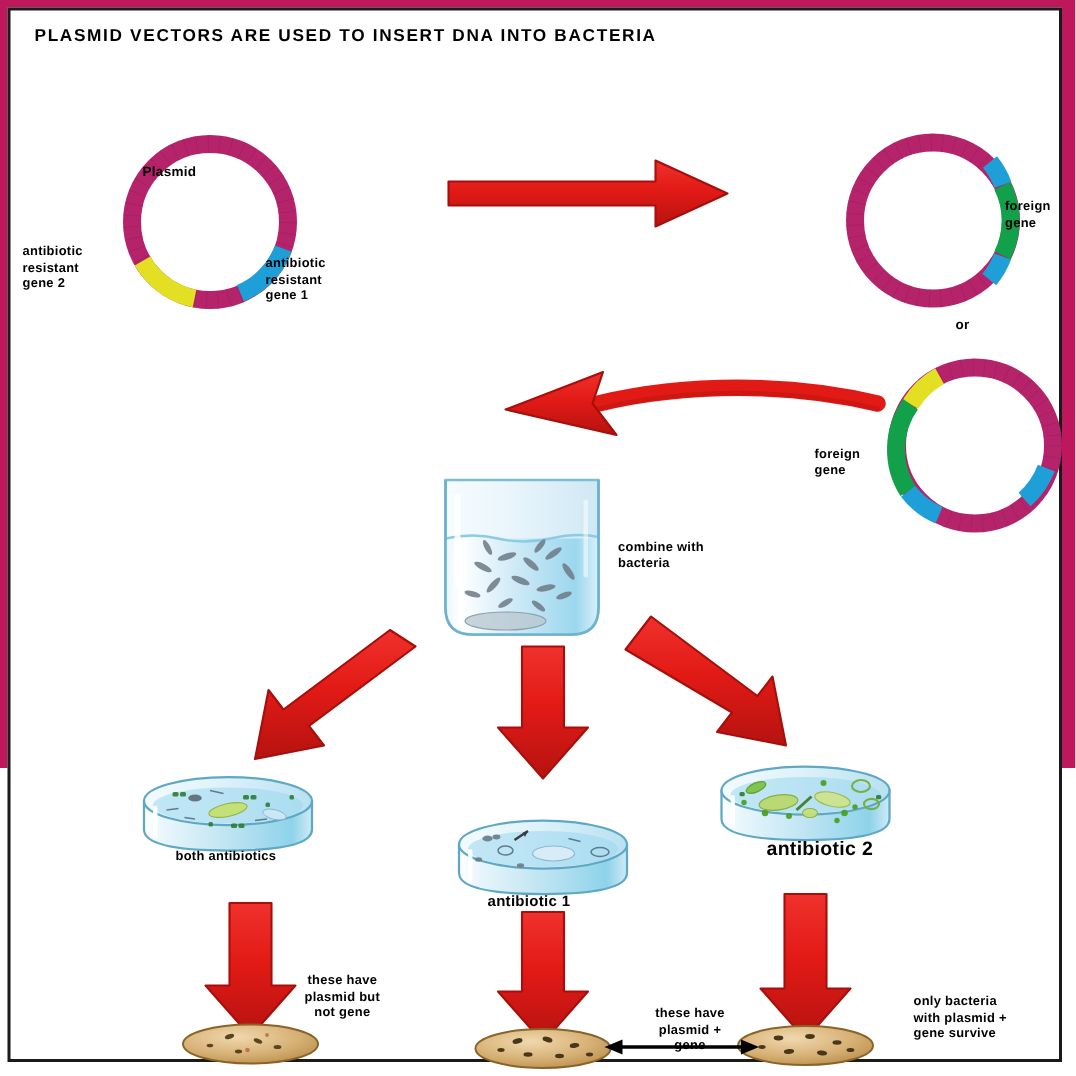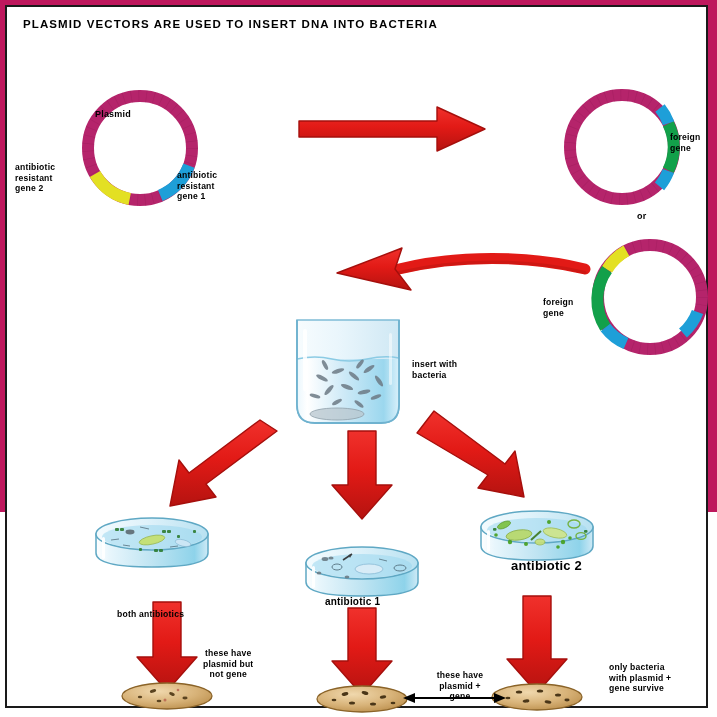--- a/index.html
+++ b/index.html
@@ -289,24 +289,24 @@
 
 
     <div class="lbl" style="left:663px;top:125px;font-size:8.6px;">foreign
 gene</div>
 
     <div class="lbl" style="left:630px;top:204px;font-size:9px;text-align:center;">or</div>
 
     <div class="lbl" style="left:536px;top:290px;font-size:8.6px;">foreign
 gene</div>
 
-    <div class="lbl" style="left:405px;top:352px;font-size:8.6px;">insert with
+    <div class="lbl" style="left:405px;top:352px;font-size:8.6px;">combine with
 bacteria</div>
 
-    <div class="lbl" style="left:110px;top:558px;font-size:8.6px;margin-top:44px;">both antibiotics</div>
+    <div class="lbl" style="left:110px;top:558px;font-size:8.6px;">both antibiotics</div>
 
     <div class="lbl" style="left:318px;top:589px;font-size:10px;text-align:right;">antibiotic 1</div>
 
     <div class="lbl" style="left:504px;top:551px;font-size:13px;">antibiotic 2</div>
 
     <div class="lbl" style="left:196px;top:641px;font-size:8.6px;text-align:center;">these have
 plasmid but
 not gene</div>
 
     <div class="lbl" style="left:413px;top:663px;font-size:8.6px;text-align:center;width:80px;">these have

